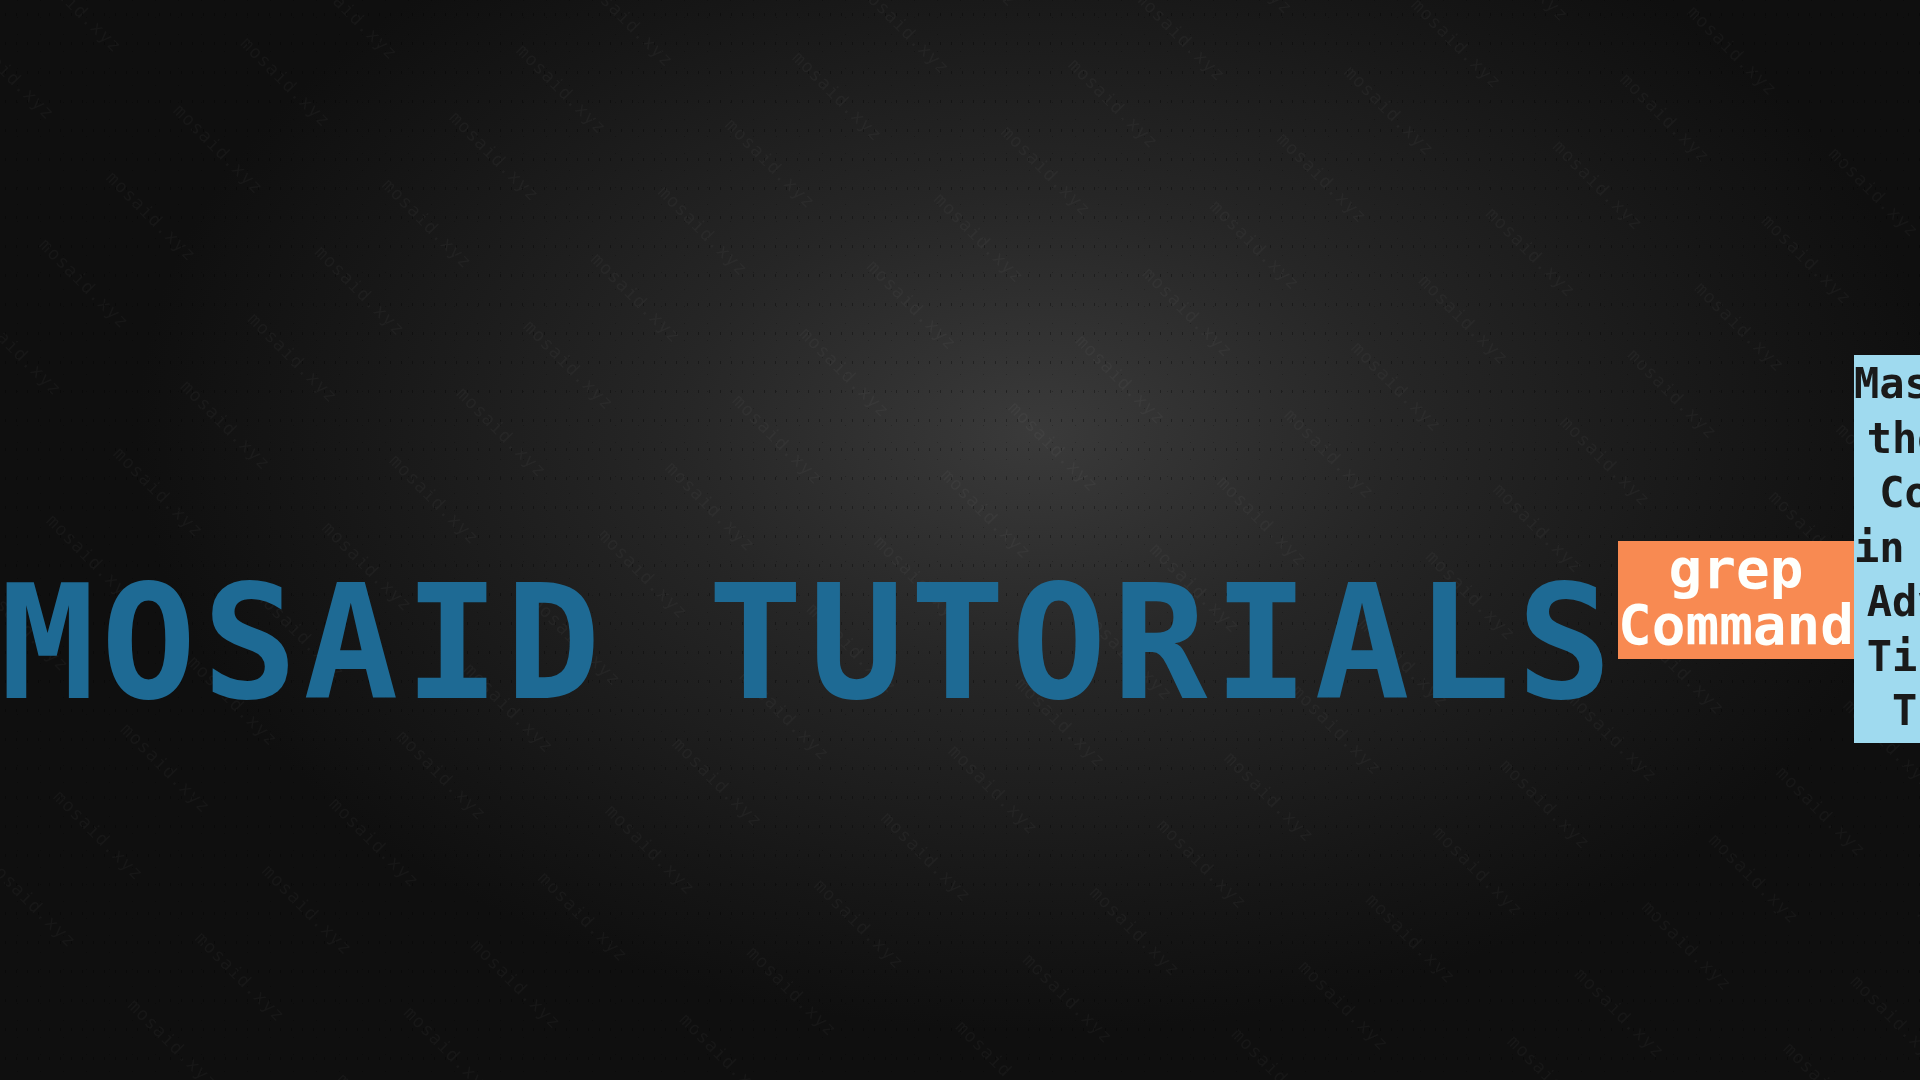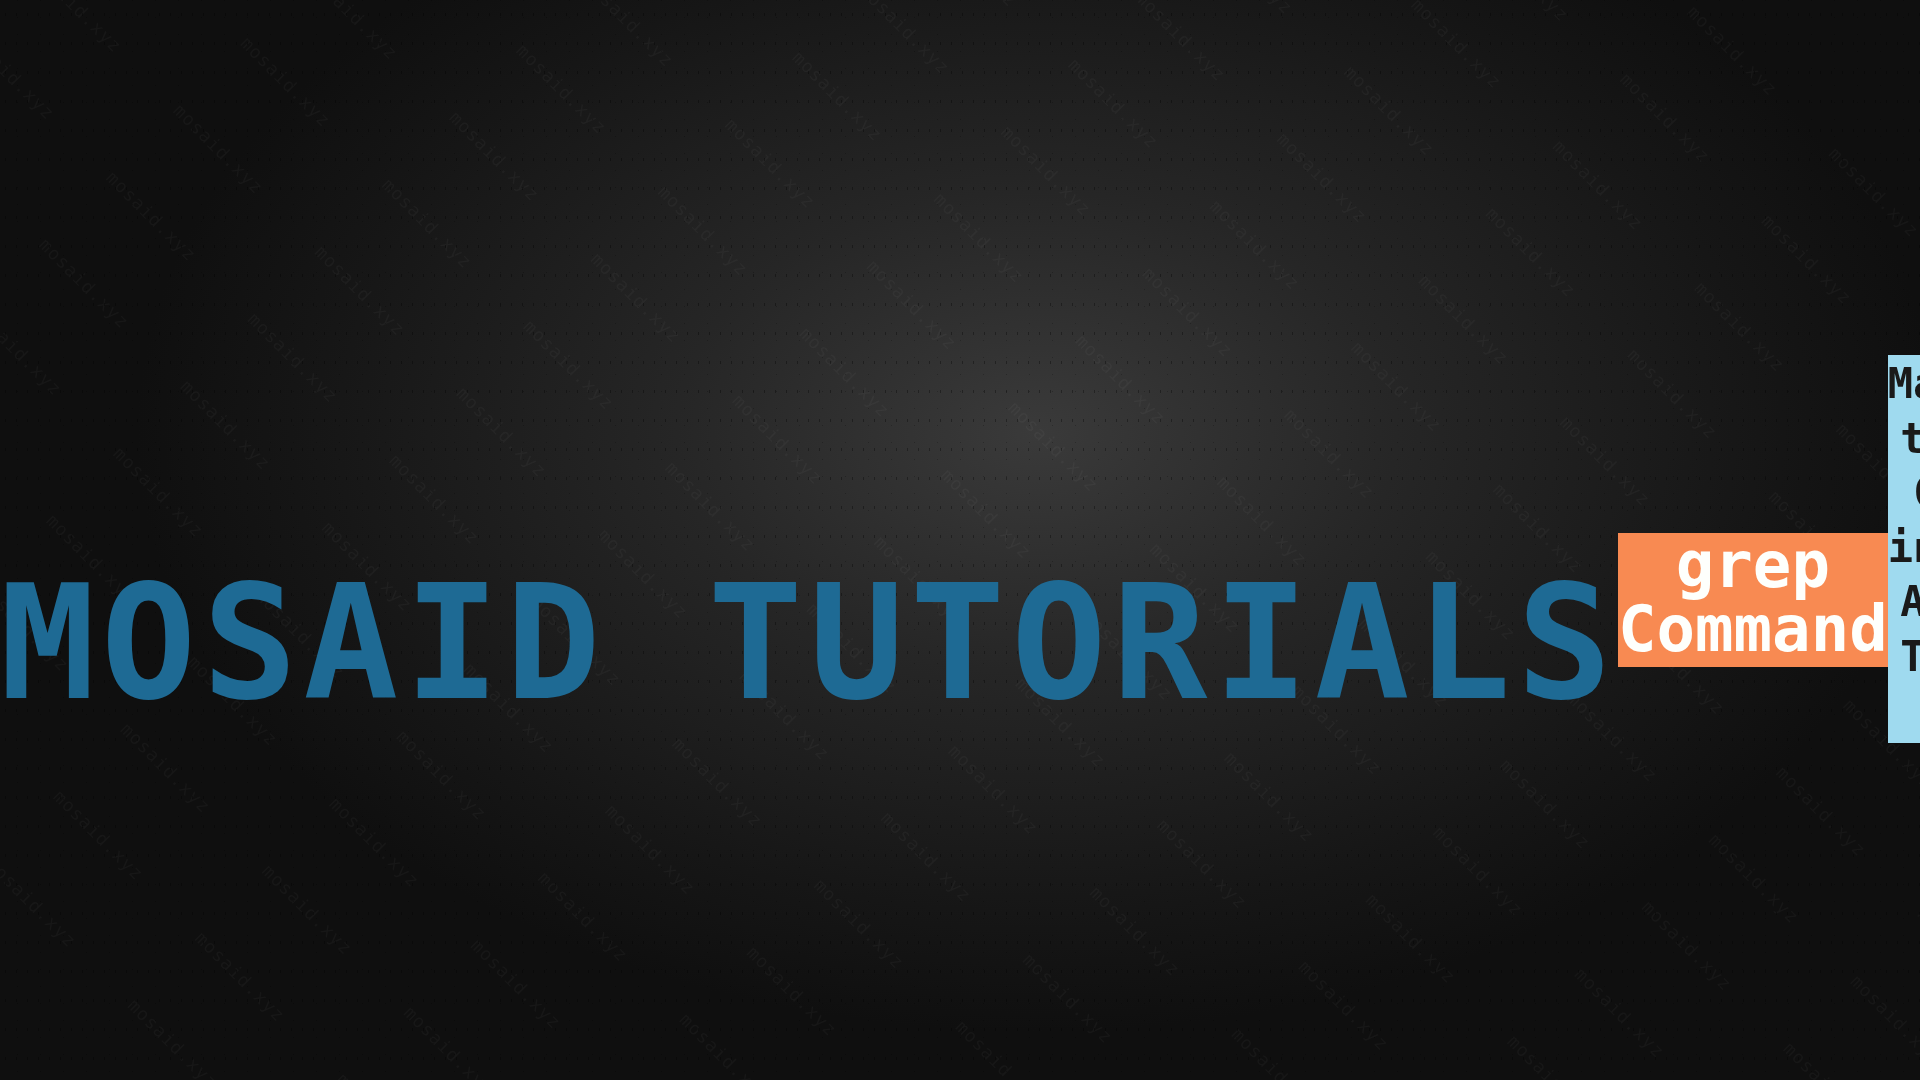--- a/index.html
+++ b/index.html
@@ -33,21 +33,21 @@
       position: relative; width: 1920px; height: 1080px;
       display: flex; flex-direction: row; align-items: center;
     }
     .brand {
       margin-top: 205px;
       font-weight: 700; font-size: 158px; letter-spacing: 6px;
       white-space: pre;
     }
     .banner-orange {
       width: 100%; margin-top: 120px;
-      text-align: center; font-weight: 700; font-size: 64px;
+      text-align: center; font-weight: 700; font-size: 56px;
       padding: 0 0 6px 0; line-height: 1;
     }
     .banner-blue {
       width: 100%; margin-top: 18px;
       text-align: center; font-weight: 700; font-size: 42px;
       line-height: 1.3; padding: 2px 0 4px 0;
     }
     .brand       { color: var(--brand-color); }
     .banner-orange { background: var(--orange-bg); color: var(--orange-fg); }
     .banner-blue   { background: var(--blue-bg);   color: var(--blue-fg); }

